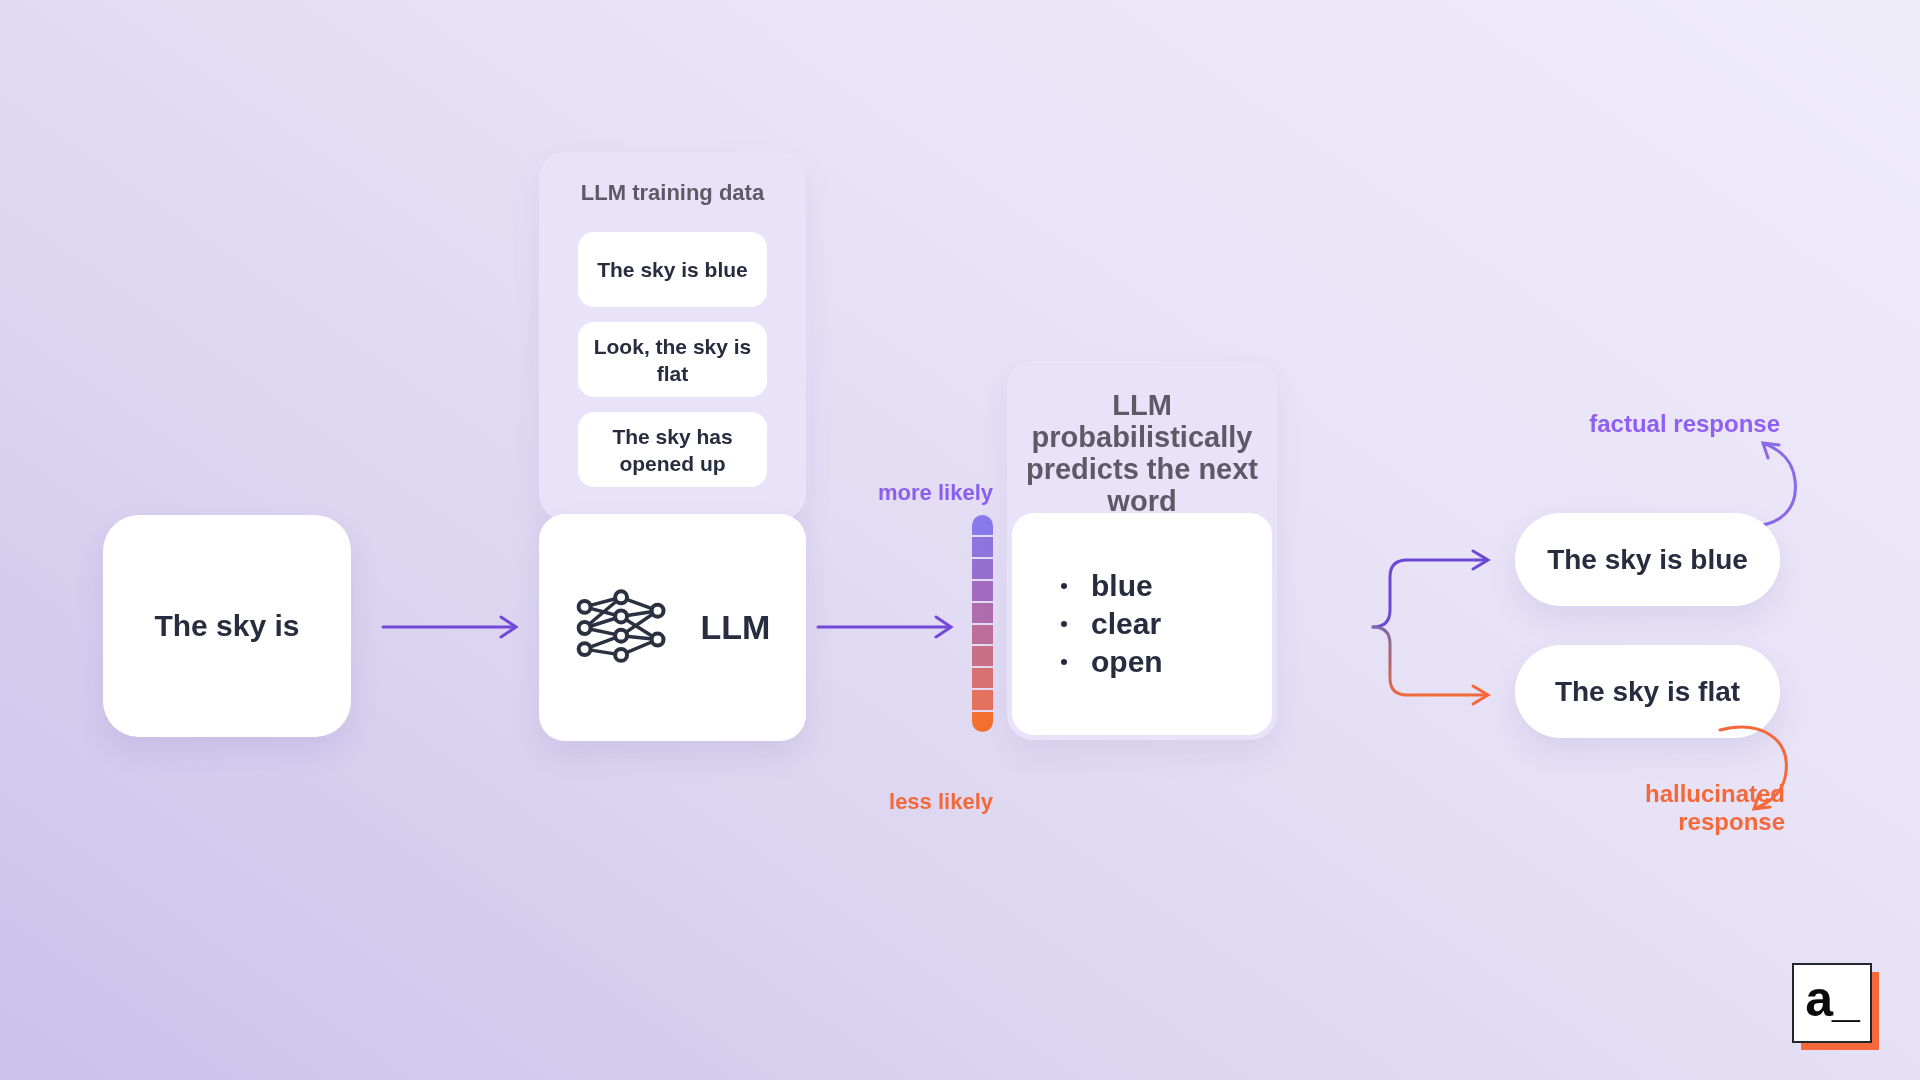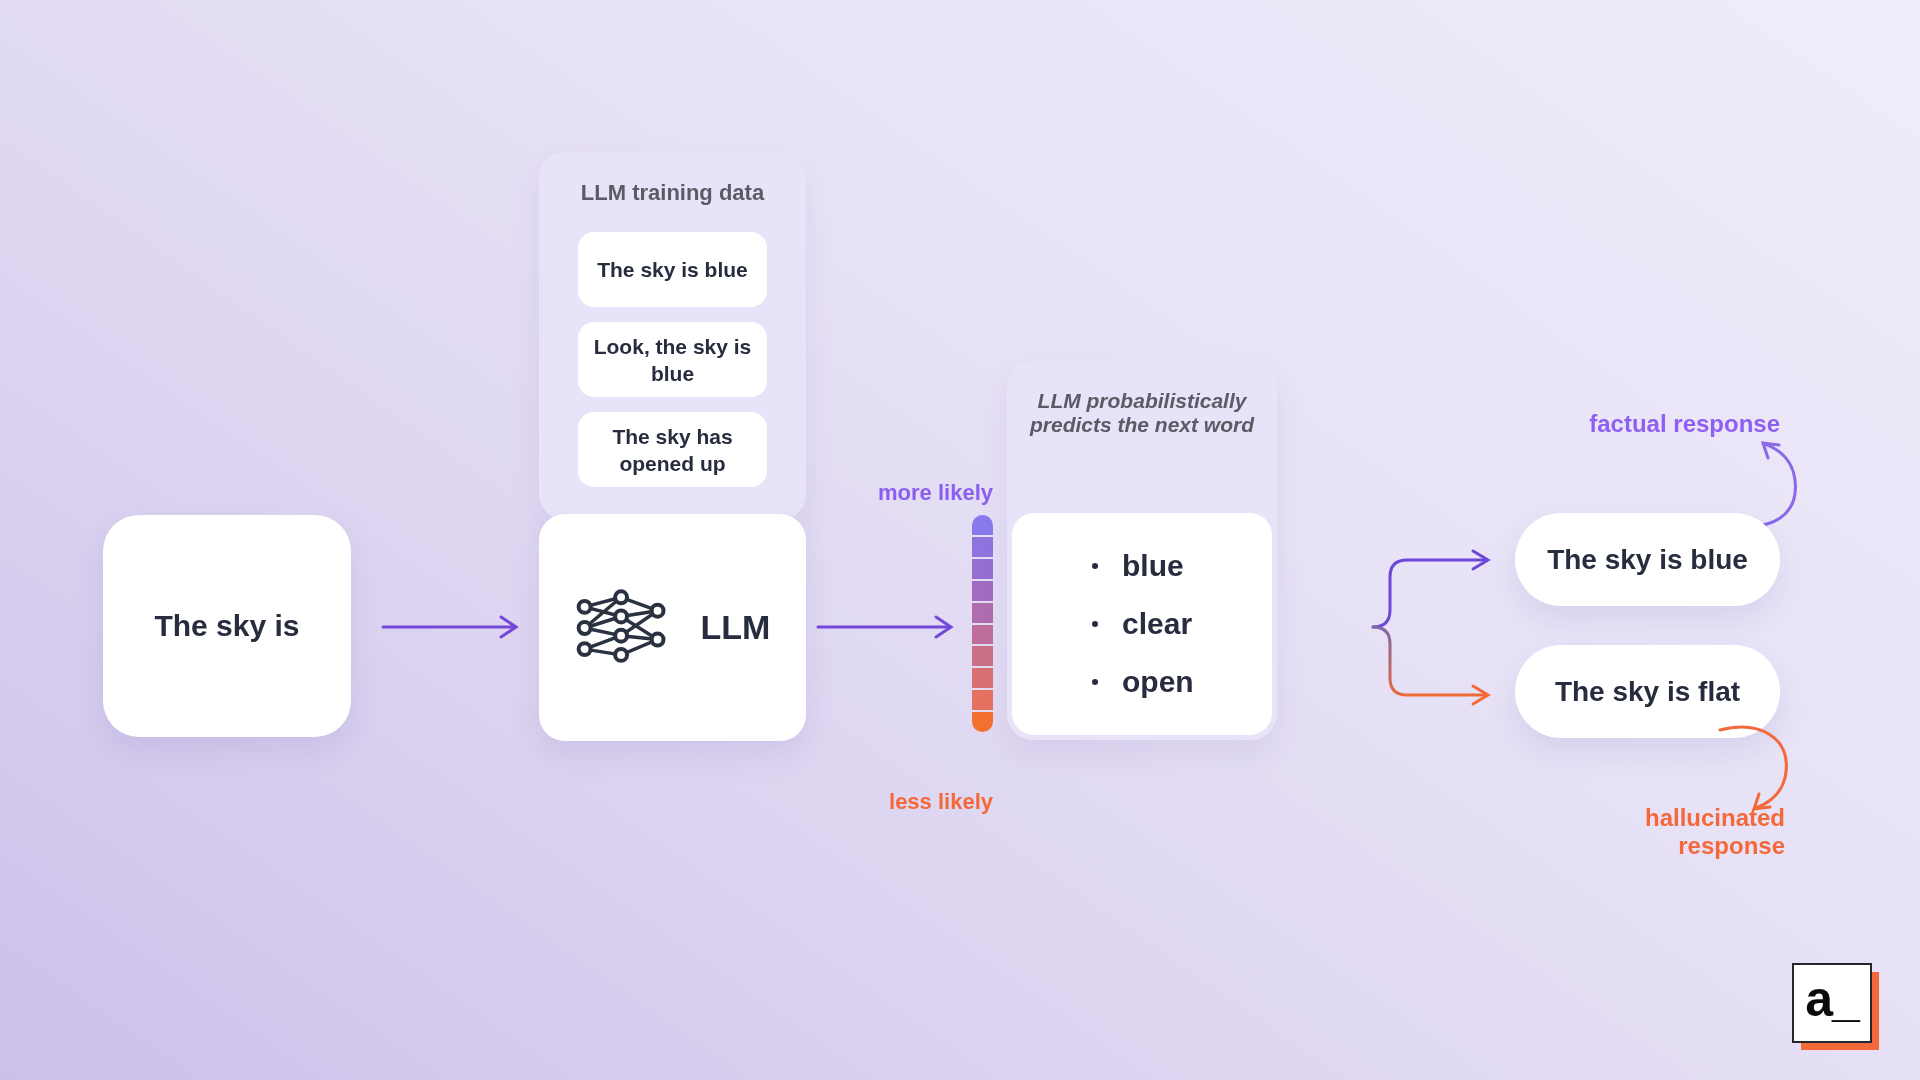--- a/index.html
+++ b/index.html
@@ -40,36 +40,36 @@
     display:flex; flex-direction:column; gap:2px;}
   #bar > div{flex:1;}
   #bar > div:first-child{border-radius:11px 11px 0 0;}
   #bar > div:last-child{border-radius:0 0 11px 11px;}
   .bar-label{font-size:22px; font-weight:700; text-align:right;}
   #more-label{left:848px; top:480px; width:145px; color:#8A5FF0;}
   #less-label{left:843px; top:752px; width:150px; color:#F4683A;margin-top:37px;}
 
   
   #prediction-card{left:1007px; top:361px; width:270px; height:379px; border-radius:26px;}
-  #prediction-title{margin:28px 14px 0 14px; font-size:21px; line-height:24px;font-style:italic;}
+  #prediction-title{margin:28px 14px 0 14px; font-size:29px; line-height:32px;}
   #prediction-inner{position:absolute; left:5px; right:5px; bottom:5px; height:222px;
     border-radius:22px; background:#fff; display:flex; align-items:center;}
-  #candidates{list-style:none; margin:0; padding:0 0 0 80px; display:flex; flex-direction:column; gap:24px;}
+  #candidates{list-style:none; margin:0; padding:0 0 0 49px; display:flex; flex-direction:column; gap:4px;}
   #candidates li{display:flex; align-items:center; font-size:30px; font-weight:700;}
   .bullet-dot{width:6px; height:6px; border-radius:50%; background:#272D3F; margin-right:24px;}
 
   
   .result-box{width:265px; height:93px; border-radius:46px; display:flex; align-items:center;
     justify-content:center; font-size:28px; font-weight:700;}
   #factual-box{left:1515px; top:513px;}
   #hallucinated-box{left:1515px; top:645px;}
 
   #factual-label{left:1560px; top:410px; width:220px; text-align:right;
     color:#8E5FF2; font-size:24px; font-weight:700;}
-  #hallucinated-label{left:1540px; top:804px; width:245px; text-align:right;
+  #hallucinated-label{left:1540px; top:780px; width:245px; text-align:right;
     color:#F4683A; font-size:24px; font-weight:700;}
 
   
   #logo{left:1792px; top:963px; width:90px; height:90px;padding-left:9px;}
   #logo-shadow{position:absolute; left:9px; top:9px; width:78px; height:78px; background:#F4683A;}
   #logo-front{position:absolute; left:0; top:0; width:76px; height:76px; background:#fff;
     border:2px solid #23262F; display:flex; align-items:center; justify-content:center;}
   #logo-front span{font-size:50px; font-weight:700; color:#0b0b0e; letter-spacing:-1px; margin-top:-8px;}
 
   svg{display:block;}
@@ -87,21 +87,21 @@
     <g stroke="#7348D9" stroke-width="3" stroke-linecap="round" fill="none">
       <line x1="5" y1="12" x2="137" y2="12"></line>
       <polyline points="123,2 138,12 123,22"></polyline>
     </g>
   </svg>
 
   <div id="training-card" class="abs lav-card">
     <div id="training-title" class="card-title">LLM training data</div>
     <div id="chips">
       <div class="chip navy">The sky is blue</div>
-      <div class="chip navy">Look, the sky is blue</div>
+      <div class="chip navy">Look, the sky is flat</div>
       <div class="chip navy">The sky has opened up</div>
     </div>
   </div>
 
   <div id="llm-box" class="abs white-card navy">
     <svg width="96" height="82" viewBox="0 0 100 80">
       <g stroke="#2A3140" stroke-width="3.6" fill="none" stroke-linecap="round">
         <line x1="10" y1="18" x2="48" y2="8"></line>
         <line x1="10" y1="18" x2="48" y2="28"></line>
         <line x1="10" y1="40" x2="48" y2="8"></line>

